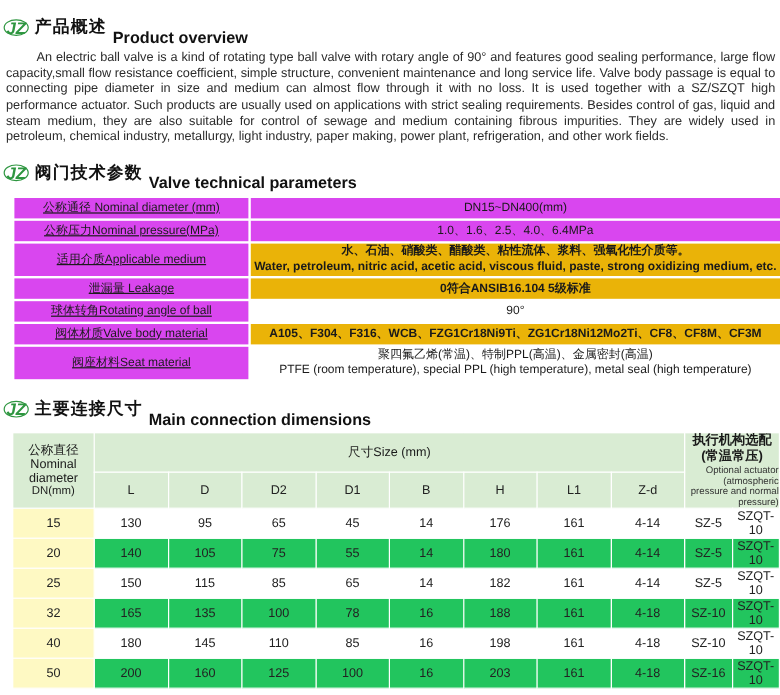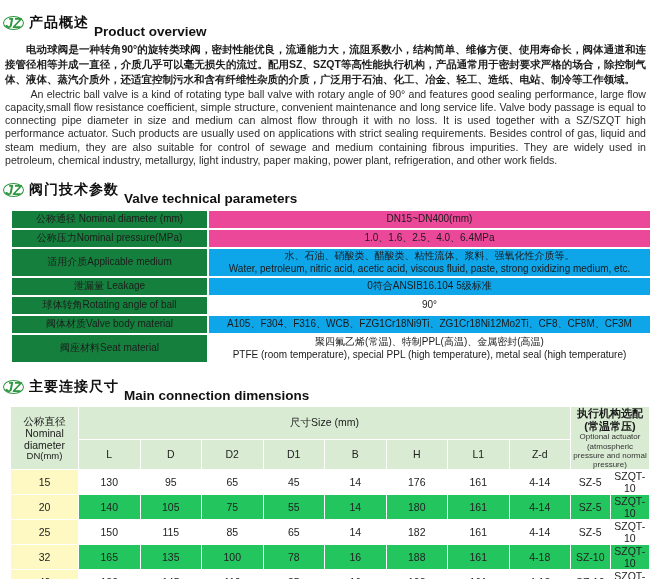--- a/index.html
+++ b/index.html
@@ -27,58 +27,57 @@
     text-indent:2em; margin:0 2px 1px 2px; text-align:justify;
   }
   .para-en {
     font-size:10.6px; line-height:1.25; color:#2b2b2b;
     text-indent:2.4em; margin:0 2px 6px 2px; text-align:justify;
   }
 
   
   table.tech { border-collapse:separate; border-spacing:2px 2px; width:642px; margin:1px 0 6px 7px; }
   table.tech td { text-align:center; vertical-align:middle; font-size:10px; line-height:1.25; padding:1px 2px; }
-  td.tp-label { background:#15803d; width:195px; height:17px; color:#1c1c1c; }
-  td.tp-value.bg-lightgreen { background:#ec4899; }
-  td.tp-value.bg-gray { background:#0ea5e9; }
+  td.tp-label { background:#d946ef; width:195px; height:17px; color:#1c1c1c;text-decoration:underline; }
+  td.tp-value.bg-lightgreen { background:#d946ef; }
+  td.tp-value.bg-gray { background:#eab308;font-weight:bold; }
   td.tp-value.bg-white { background:#ffffff; }
   .cell-line2 { font-size:10px; }
 
   
   table.dims { border-collapse:collapse; width:640px; margin:2px 0 4px 7px; table-layout:fixed; }
   table.dims th, table.dims td {
     border:1px solid #ffffff; text-align:center; vertical-align:middle;
     font-size:10.5px; padding:0;
   }
   table.dims thead th { background:#d9ecd3; font-weight:normal; }
   th.h-dn { width:68px; font-size:9.5px; line-height:1.15; }
   th.h-dn .u { font-size:9.5px; }
   th.h-size-group { height:18px; font-size:10.5px; }
   th.h-size-col { height:17px; width:51px; font-weight:bold; font-size:10.5px; color:#222; }
   th.h-act { width:79px; font-size:9px; line-height:1.15; }
   th.h-act .act-zh { font-weight:bold; font-size:11px; }
-  th.h-act .act-en { font-size:8px; color:#333; }
+  th.h-act .act-en { font-size:8px; color:#333;text-align:right; }
   td.dn-cell { background:#fef9c3; }
   tr.r-white td:not(.dn-cell) { background:#ffffff; }
   tr.r-gray td:not(.dn-cell) { background:#22c55e; }
   table.dims tbody td { height:12.5px; line-height:12px; color:#222; }
 </style>
 </head>
 <body>
 
 <div class="page">
 
   <div class="section-title">
     <span class="logo">
         <span>JZ</span>
       </span>
     <span class="zh">产品概述</span>
     <span class="en">Product overview</span>
   </div>
-  <p class="para-zh">电动球阀是一种转角90°的旋转类球阀，密封性能优良，流通能力大，流阻系数小，结构简单、维修方便、使用寿命长，阀体通道和连接管径相等并成一直径，介质几乎可以毫无损失的流过。配用SZ、SZQT等高性能执行机构，产品通常用于密封要求严格的场合，除控制气体、液体、蒸汽介质外，还适宜控制污水和含有纤维性杂质的介质，广泛用于石油、化工、冶金、轻工、造纸、电站、制冷等工作领域。</p>
   <p class="para-en">An electric ball valve is a kind of rotating type ball valve with rotary angle of 90°  and features good sealing performance, large flow capacity,small flow resistance coefficient, simple structure, convenient maintenance and long service life. Valve body passage is equal to connecting pipe diameter in size and medium can almost flow through it with no loss. It is used together with a SZ/SZQT high performance actuator. Such products are usually used on applications with strict sealing requirements. Besides control of gas, liquid and steam medium, they are also suitable for control of sewage and medium containing fibrous impurities. They are widely used in petroleum, chemical industry, metallurgy, light industry, paper making, power plant, refrigeration, and other work fields.</p>
 
   <div class="section-title">
     <span class="logo">
         <span>JZ</span>
       </span>
     <span class="zh">阀门技术参数</span>
     <span class="en">Valve technical parameters</span>
   </div>
   <table class="tech" id="tech-table">

